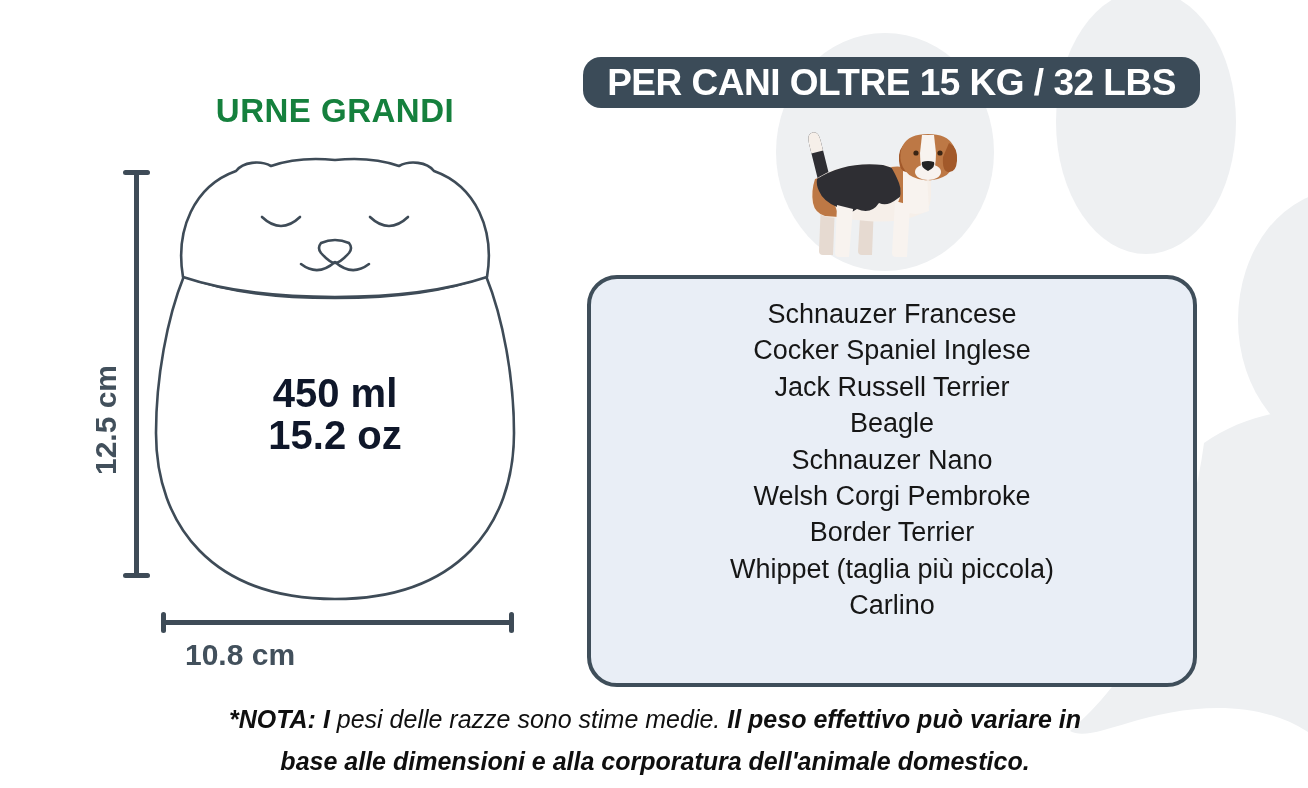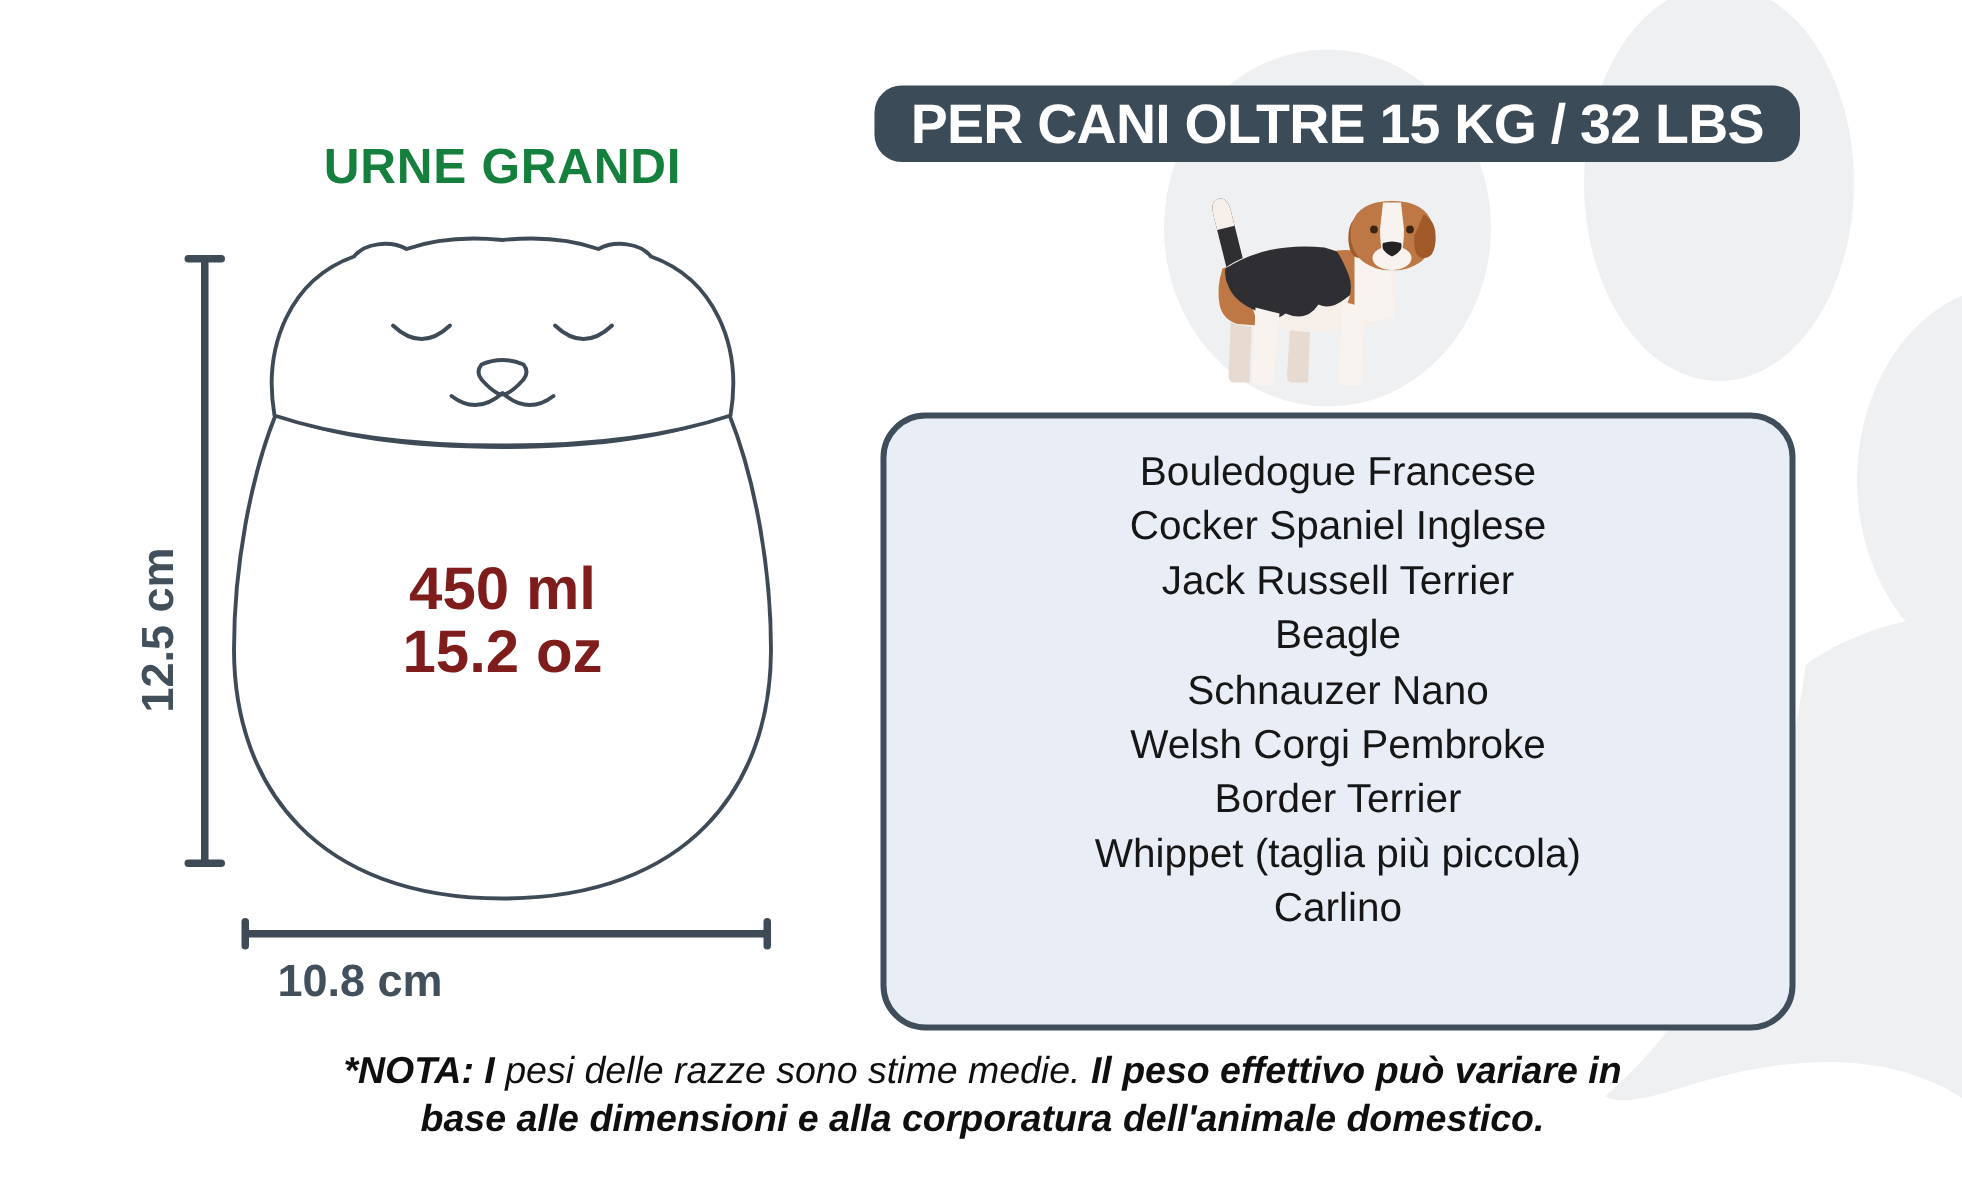--- a/index.html
+++ b/index.html
@@ -29,21 +29,21 @@
     left:26px;top:402px;width:160px;text-align:center;
     font-size:30px;font-weight:700;color:#42505c;line-height:36px;
     transform:rotate(-90deg);
   }
   .h-dim-label{
     left:185px;top:638px;width:300px;text-align:left;
     font-size:30px;font-weight:700;color:#42505c;
   }
   .volume-label{
     left:190px;top:372px;width:290px;text-align:center;
-    font-size:40px;font-weight:700;color:#7f1d1d;line-height:42px;
+    font-size:40px;font-weight:700;color:#0f172a;line-height:42px;
   }
 
   
   .size-header{
     left:583px;top:57px;width:617px;height:51px;
     background:#3b4b58;border-radius:18px;
     display:flex;align-items:center;justify-content:center;
     color:#ffffff;font-size:37px;font-weight:700;letter-spacing:-.5px;
     white-space:nowrap;
   }
@@ -53,21 +53,21 @@
     background:#e9eef6;border:4px solid #3f4e5a;border-radius:30px;
     padding-top:17px;
   }
   .breed-item{
     text-align:center;font-size:27px;line-height:36.4px;color:#161616;
   }
 
   
   .note{
     left:204px;top:698px;width:902px;text-align:center;
-    font-size:25px;font-style:italic;color:#0f0f0f;line-height:32px;
+    font-size:25px;font-style:italic;color:#0f0f0f;line-height:42px;
   }
   .note .b{font-weight:700;}
 </style>
 </head>
 <body>
 
 <svg id="paw-bg" class="abs" viewBox="0 0 1308 788" xmlns="http://www.w3.org/2000/svg">
   <g fill="#eef0f2">
     <ellipse cx="885" cy="152" rx="109" ry="119"></ellipse>
     <ellipse cx="1146" cy="122" rx="90" ry="132"></ellipse>
@@ -163,21 +163,21 @@
     Q 157,42 148,46 Q 140,50 133,49 Q 126,50 118,46 Q 109,42 106,31 Q 104,22 108,14 Z"></path>
   <path fill="#f8f3ef" d="M 127,4 L 139,4 L 141,22 Q 141,36 137,47 L 129,47 Q 125,36 125,22 Z"></path>
   <ellipse fill="#f8f3ef" cx="133" cy="41" rx="13" ry="8"></ellipse>
   <path fill="#a2592a" d="M 154,12 Q 163,16 162,30 Q 161,42 153,41 Q 147,40 148,26 Z"></path>
   <circle fill="#3a2514" cx="121" cy="22" r="2.6"></circle>
   <circle fill="#3a2514" cx="145" cy="22" r="2.6"></circle>
   <path fill="#232323" d="M 127,31 Q 133,29 139,31 Q 141,36 133,40 Q 125,36 127,31 Z"></path>
 </svg>
 
 <div class="abs breed-box">
-    <div class="breed-item">Bouledogue Francese</div>
+    <div class="breed-item">Schnauzer Francese</div>
     <div class="breed-item">Cocker Spaniel Inglese</div>
     <div class="breed-item">Jack Russell Terrier</div>
     <div class="breed-item">Beagle</div>
     <div class="breed-item">Schnauzer Nano</div>
     <div class="breed-item">Welsh Corgi Pembroke</div>
     <div class="breed-item">Border Terrier</div>
     <div class="breed-item">Whippet (taglia più piccola)</div>
     <div class="breed-item">Carlino</div>
   </div>
 

